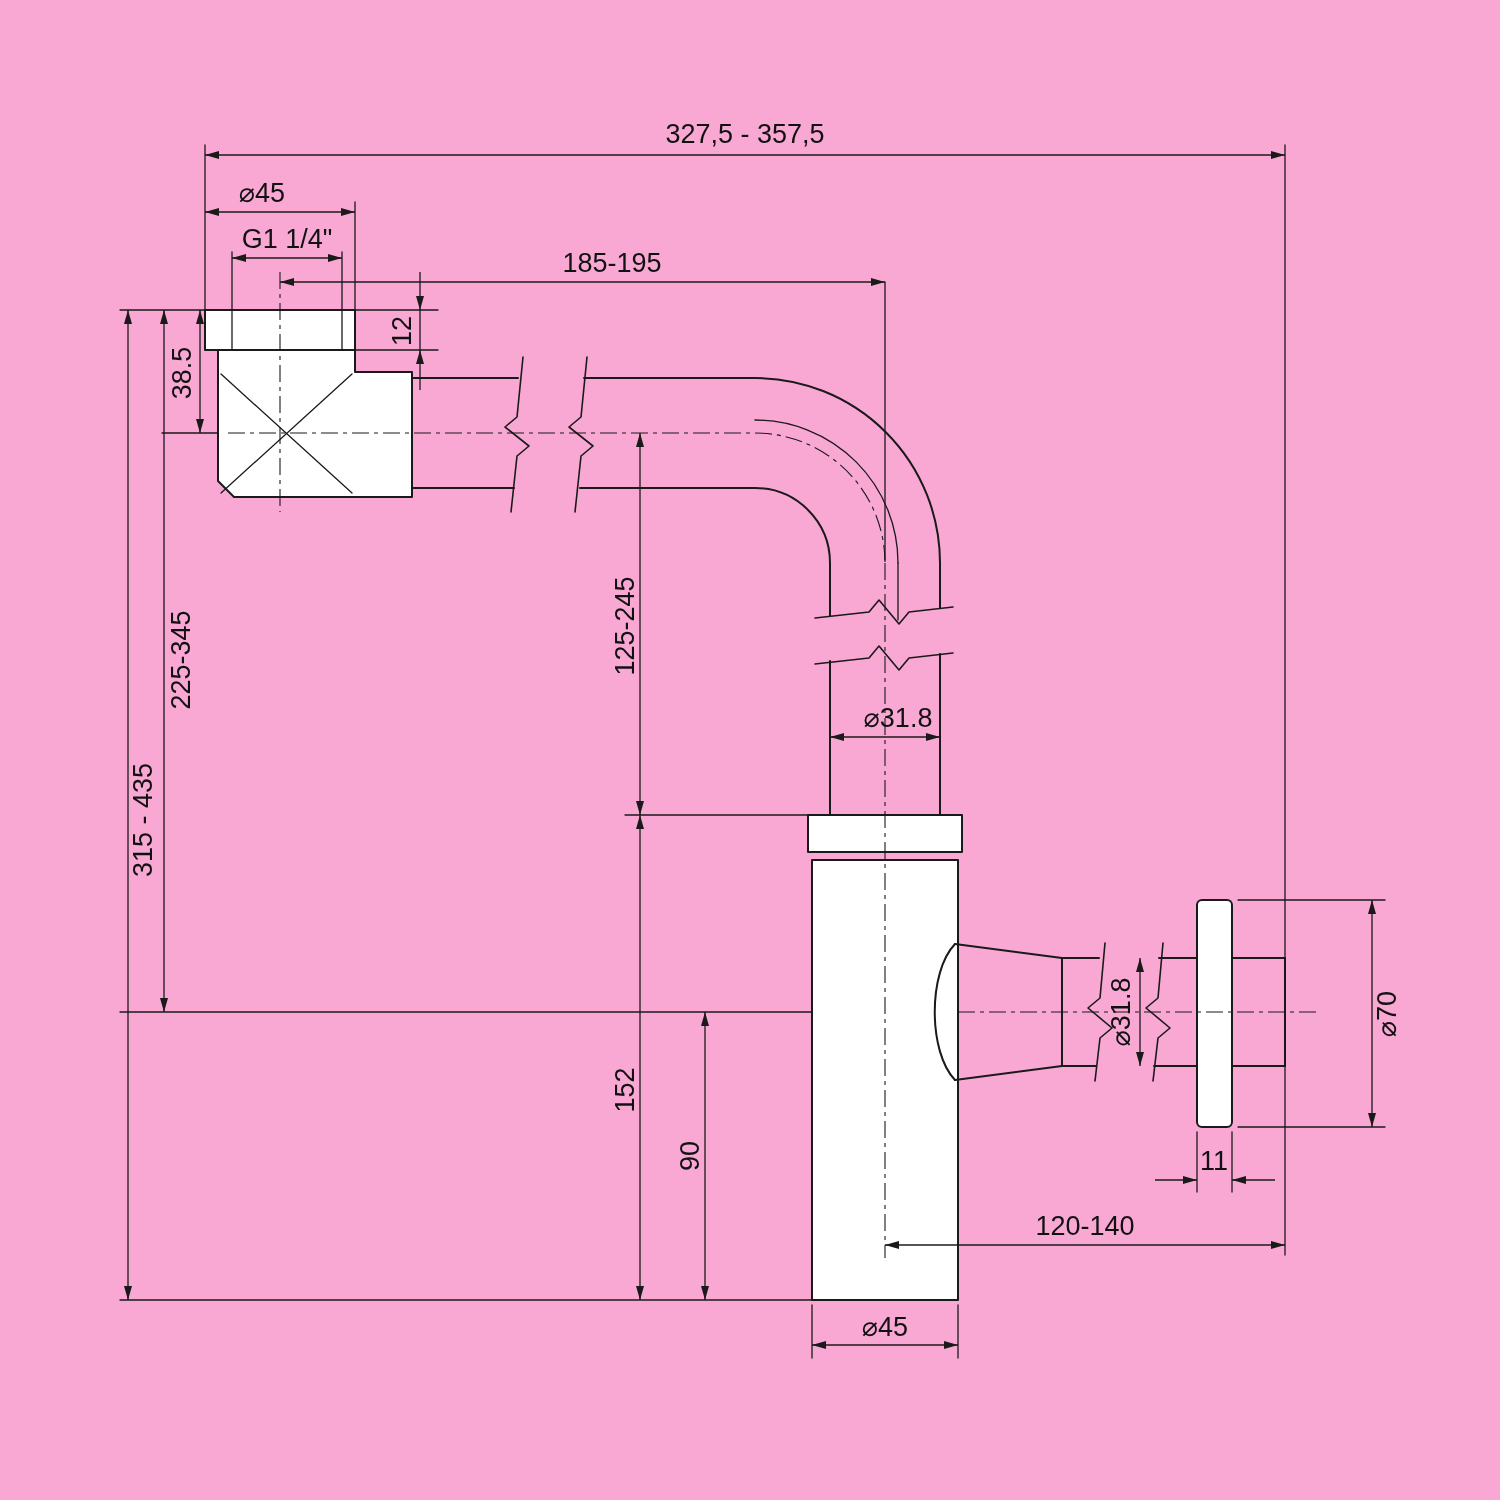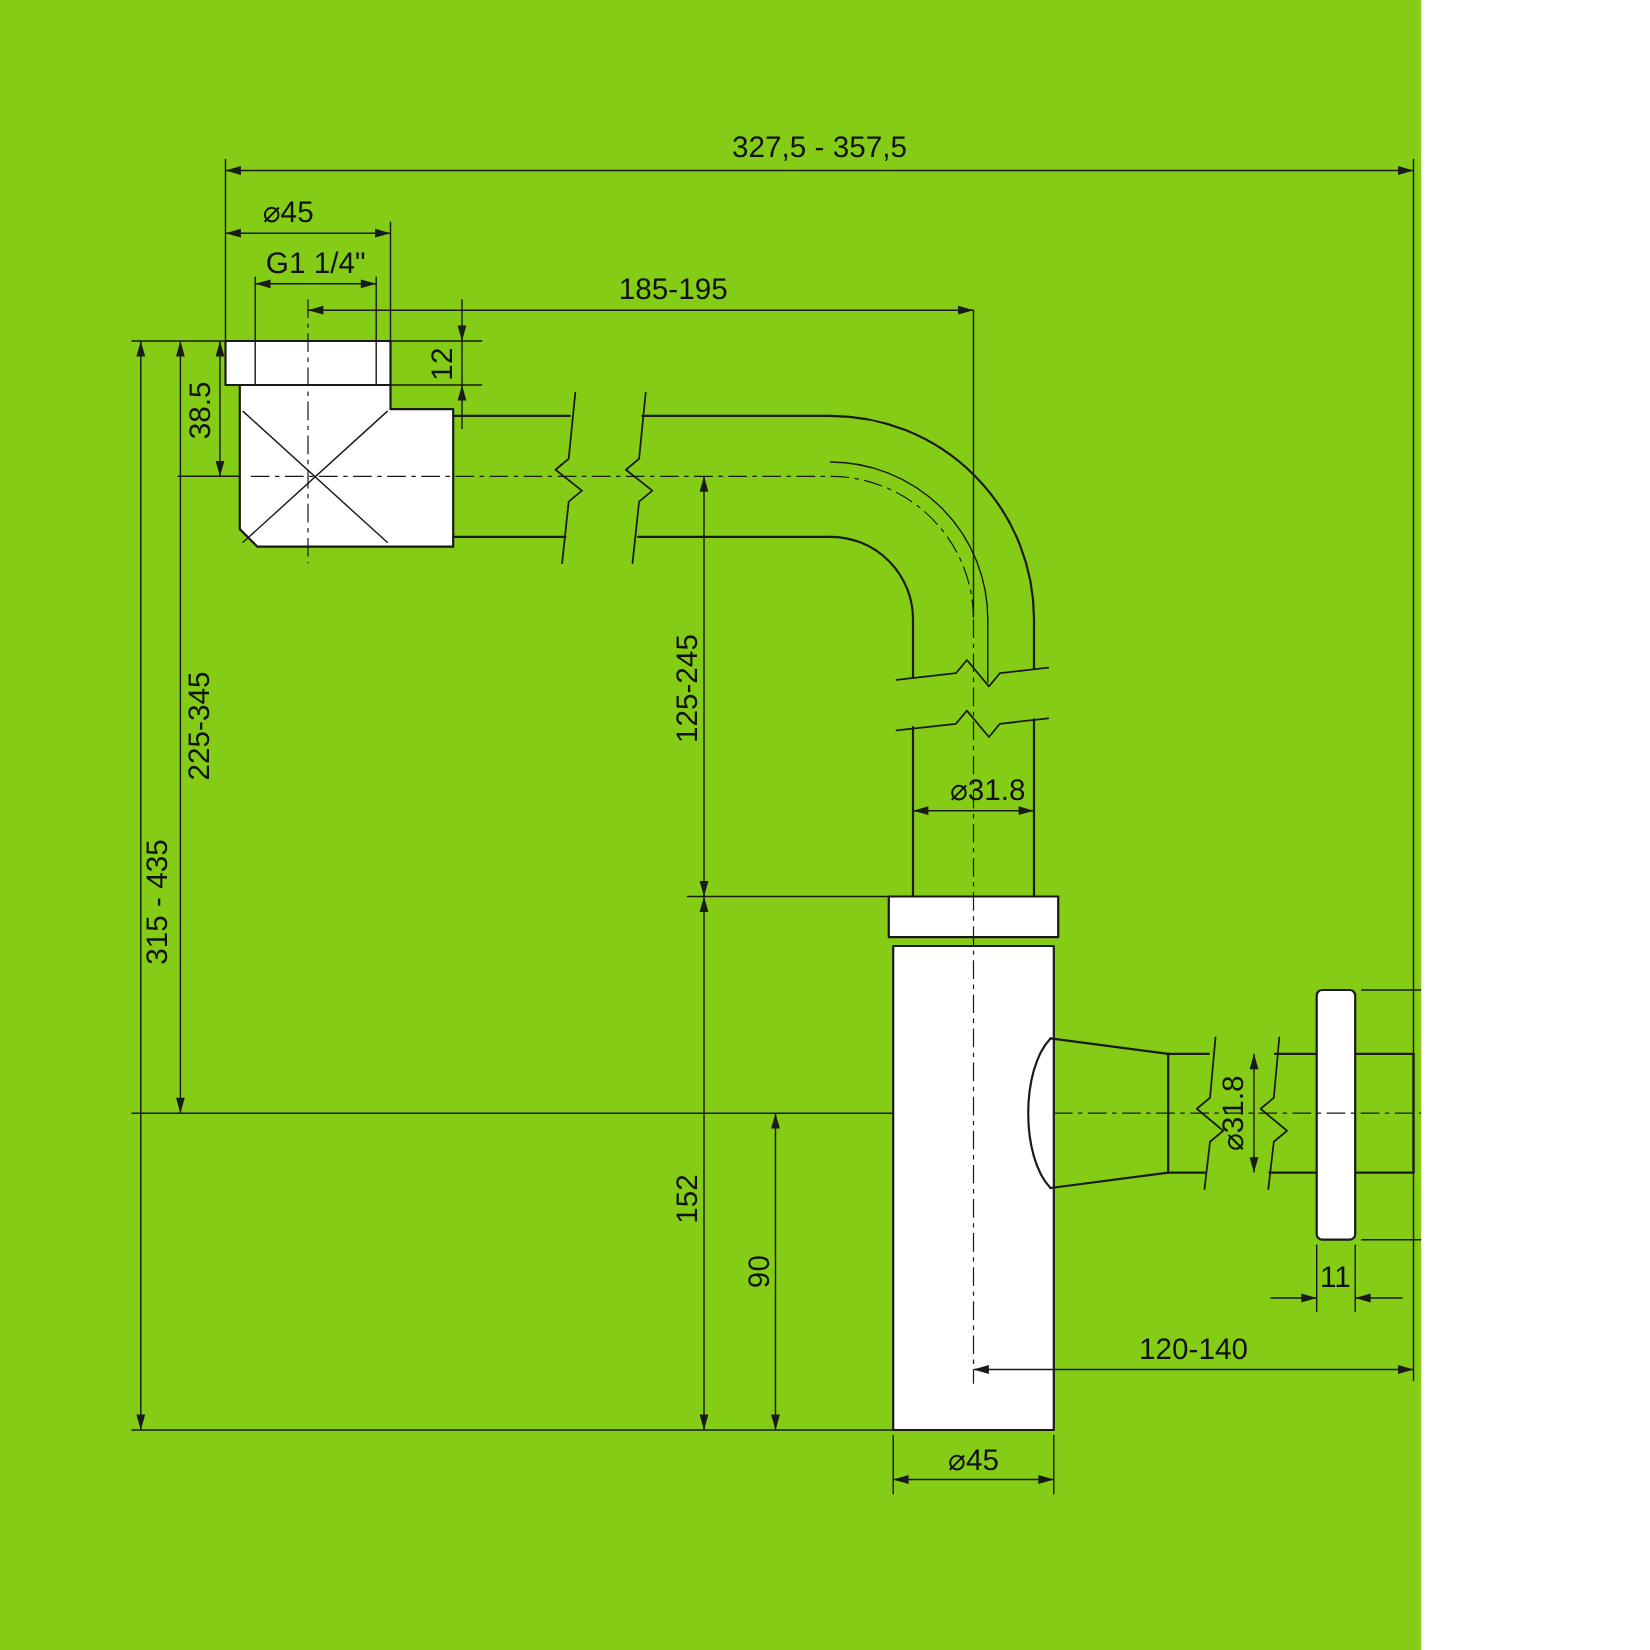--- a/index.html
+++ b/index.html
@@ -1,16 +1,16 @@
 <!DOCTYPE html>
 <html><head>
 <meta charset="utf-8">
 <style>
   html,body{margin:0;padding:0;background:#fff;}
-  .sheet{width:1292px;height:1500px;position:relative;background:#84cc16;overflow:hidden;}
+  .sheet{width:1500px;height:1500px;position:relative;background:#f9a8d4;overflow:hidden;}
   svg{display:block;}
   .part{fill:none;stroke:#1a1a1a;stroke-width:2;stroke-linejoin:round;stroke-linecap:round;}
   .partfill{fill:#ffffff;stroke:#1a1a1a;stroke-width:2;stroke-linejoin:round;}
   .thin{fill:none;stroke:#1a1a1a;stroke-width:1.3;stroke-linecap:round;}
   .dim{fill:none;stroke:#1a1a1a;stroke-width:1.3;}
   .cl{fill:none;stroke:#1a1a1a;stroke-width:1.1;stroke-dasharray:17 5 4 5;}
   .brk{fill:none;stroke:#1a1a1a;stroke-width:1.6;stroke-linejoin:round;stroke-linecap:round;}
   text{font-family:"Liberation Sans","DejaVu Sans",sans-serif;font-size:27px;fill:#111;}
   .mid{text-anchor:middle;}
 </style>

